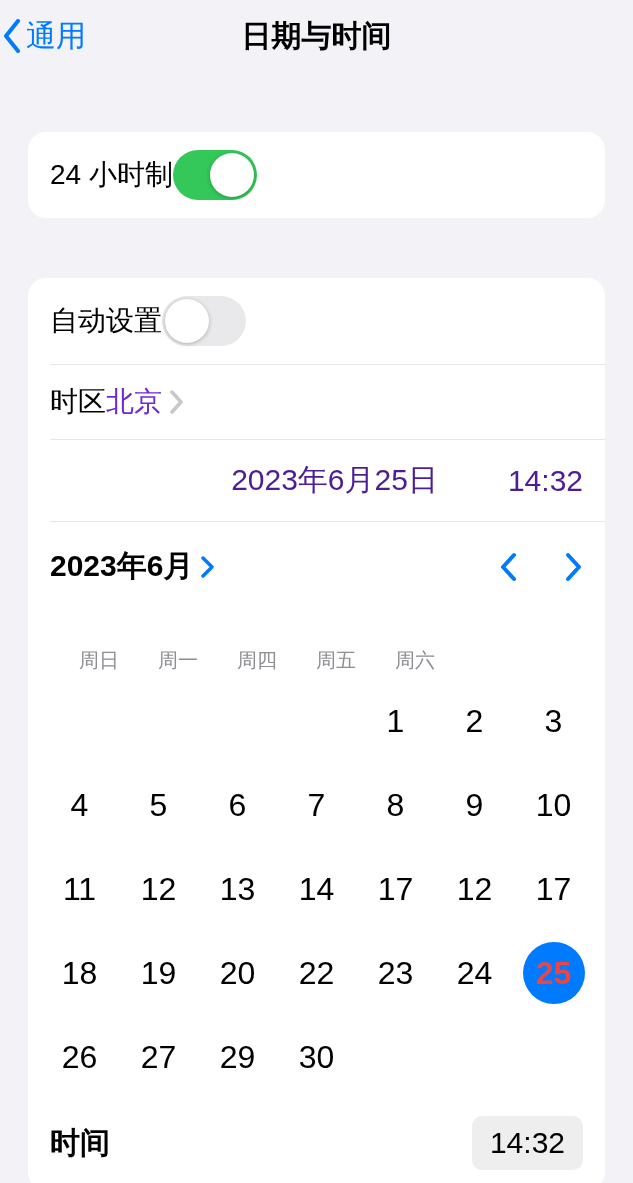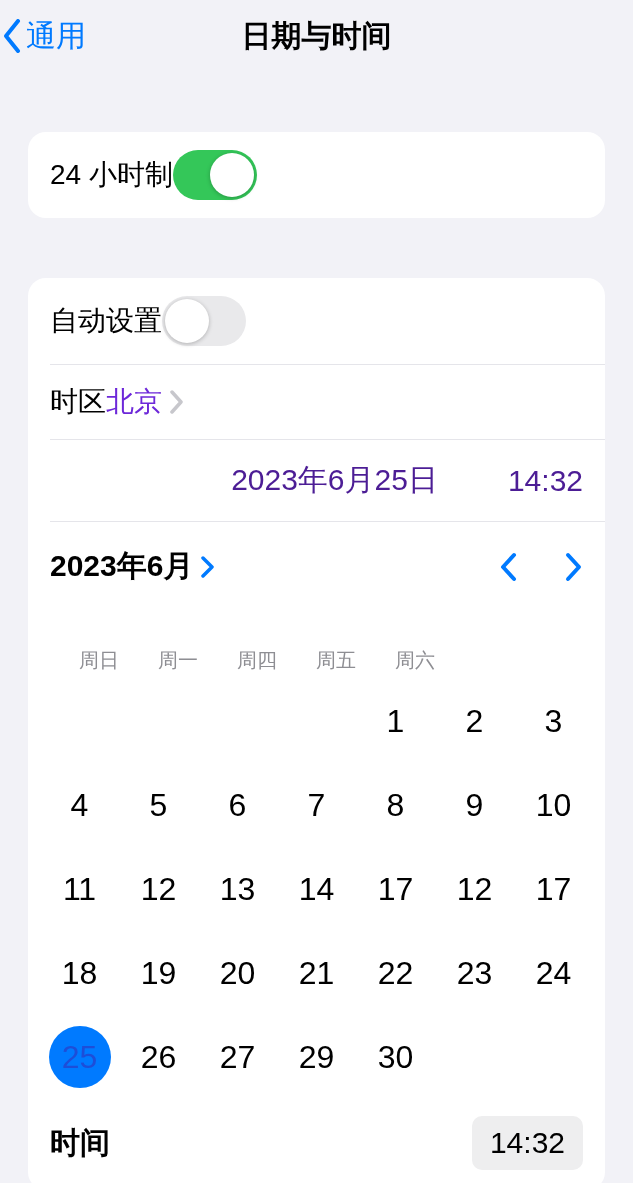--- a/index.html
+++ b/index.html
@@ -148,21 +148,21 @@
     }
     .day-selected::before {
       content:"";
       position:absolute;
       width: 62px;
       height: 62px;
       border-radius: 31px;
       background:#007aff;
       z-index:0;
     }
-    .day-selected span { color:#1d4ed8; position:relative; z-index:1; font-weight:400; }
+    .day-selected span { color:#ef4444; position:relative; z-index:1; font-weight:700; }
 
     
     .time-row {
       display:flex;
       align-items:center;
       justify-content: space-between;
       padding: 16px 22px 20px 22px;
       font-size: 30px;
       gap: 32px;
     }
@@ -325,23 +325,20 @@
       <div class="day">
         <span>18</span>
       </div>
       <div class="day">
         <span>19</span>
       </div>
       <div class="day">
         <span>20</span>
       </div>
       <div class="day">
-        <span>21</span>
-      </div>
-      <div class="day">
         <span>22</span>
       </div>
       <div class="day">
         <span>23</span>
       </div>
       <div class="day">
         <span>24</span>
       </div>
       <div class="day day-selected">
         <span>25</span>

